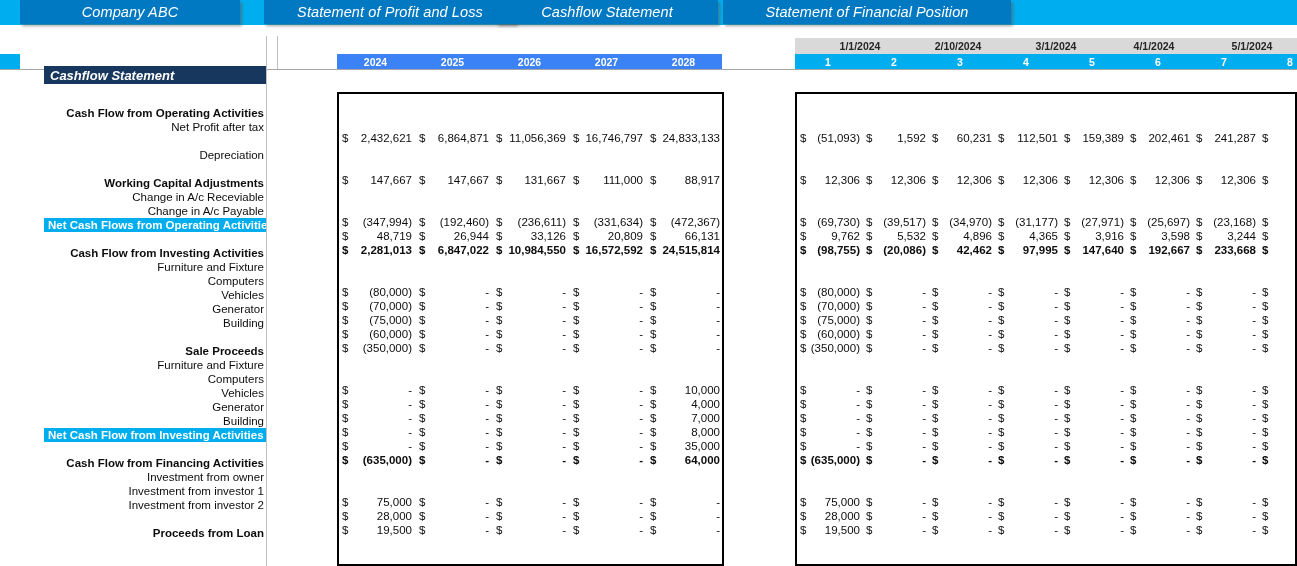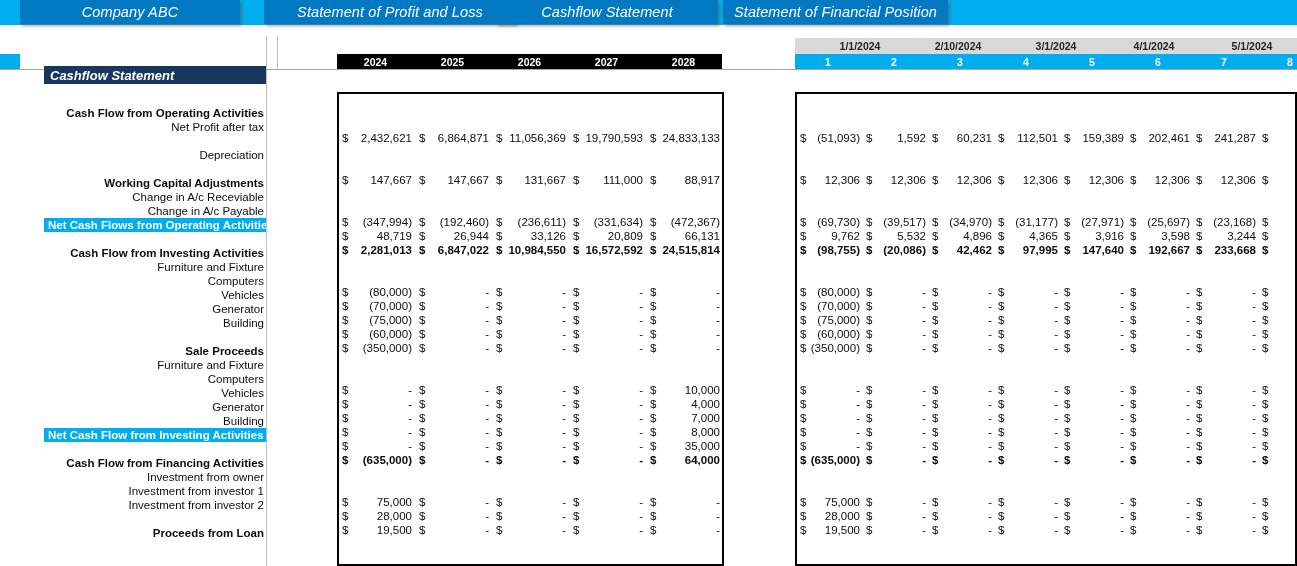--- a/index.html
+++ b/index.html
@@ -27,21 +27,21 @@
     font-weight: normal; font-style: italic;
     font-size: 14.5px;
     display: flex; align-items: center; justify-content: center;
     box-shadow: 2px 2px 3px rgba(90,90,90,0.55);
     white-space: nowrap;
     letter-spacing: 0.1px;
   }
   #tab-company   { left: 20px;  width: 220px; }
   #tab-pl        { left: 264px; width: 252px; }
   #tab-cf        { left: 496px; width: 222px; }
-  #tab-sfp       { left: 723px; width: 225px; }
+  #tab-sfp       { left: 723px; width: 288px; }
 
   
   #date-header-row {
     position: absolute; left: 795px; top: 38px;
     height: 16px;
     display: flex;
     background: #D9D9D9;
   }
   #date-header-row .dcell {
     width: 66px; flex: 0 0 66px;
@@ -61,21 +61,21 @@
   #period-band .seg-left {
     position: absolute; left: 0; top: 0; width: 20px; height: 15px;
     background: #00AEEF;
   }
   #period-band .seg-years {
     position: absolute; left: 337px; top: 0; height: 15px;
     display: flex;
   }
   #period-band .ycell {
     width: 77px; flex: 0 0 77px;
-    background: #000000;
+    background: #3b82f6;
     color: #ffffff; font-weight: bold; font-size: 10.5px;
     display: flex; align-items: center; justify-content: center;
   }
   #period-band .seg-months {
     position: absolute; left: 795px; top: 0; height: 15px;
     display: flex;
   }
   #period-band .mcell {
     width: 66px; flex: 0 0 66px;
     background: #00AEEF;
@@ -284,21 +284,21 @@
       <div class="dcellv">
         <span class="cur">$</span>
         <span class="num">6,864,871</span>
       </div>
       <div class="dcellv">
         <span class="cur">$</span>
         <span class="num">11,056,369</span>
       </div>
       <div class="dcellv">
         <span class="cur">$</span>
-        <span class="num">19,790,593</span>
+        <span class="num">16,746,797</span>
       </div>
       <div class="dcellv">
         <span class="cur">$</span>
         <span class="num">24,833,133</span>
       </div>
     </div>
     <div class="drow spacer"></div>
     <div class="drow spacer"></div>
     <div class="drow">
       <div class="dcellv">

